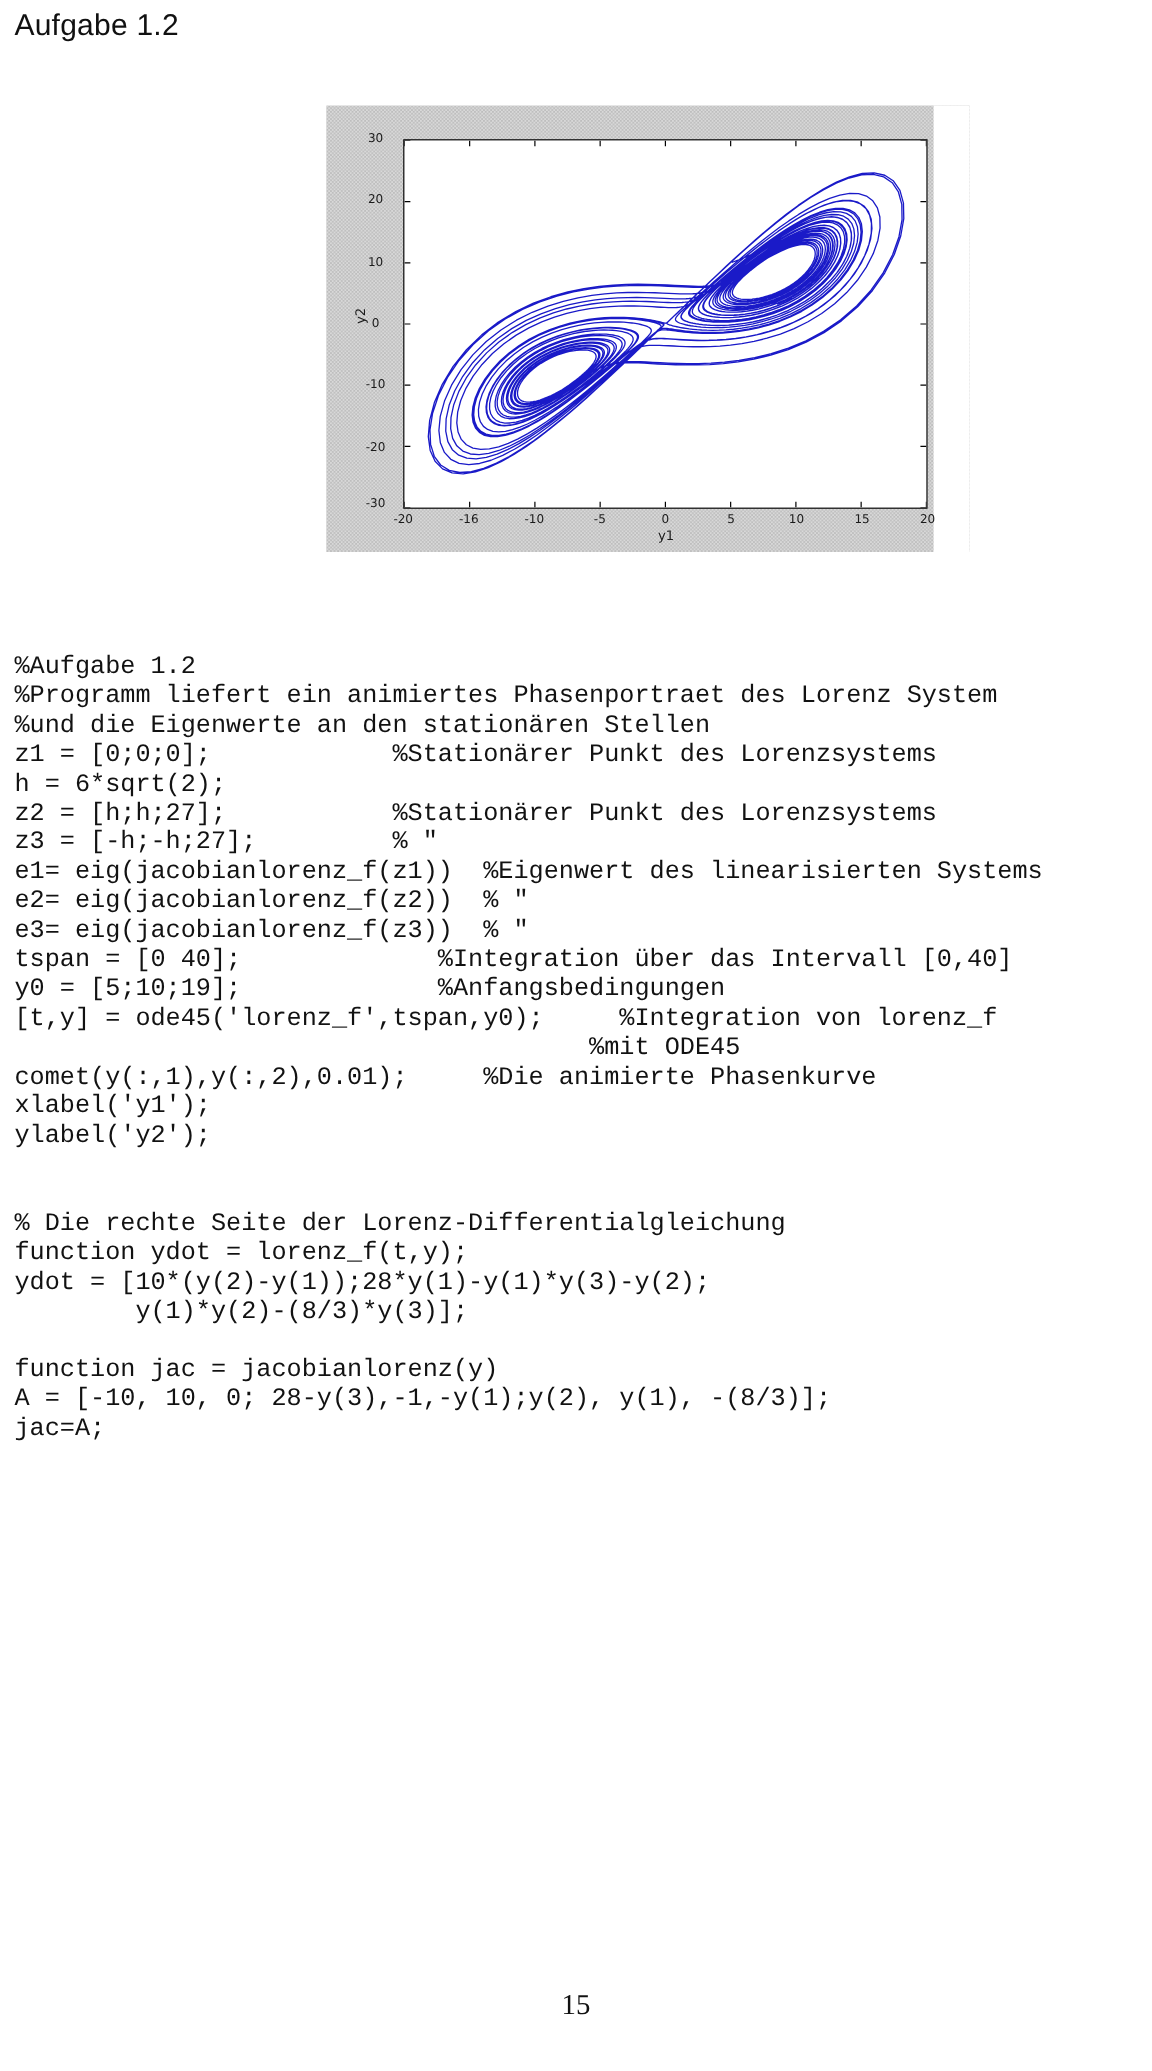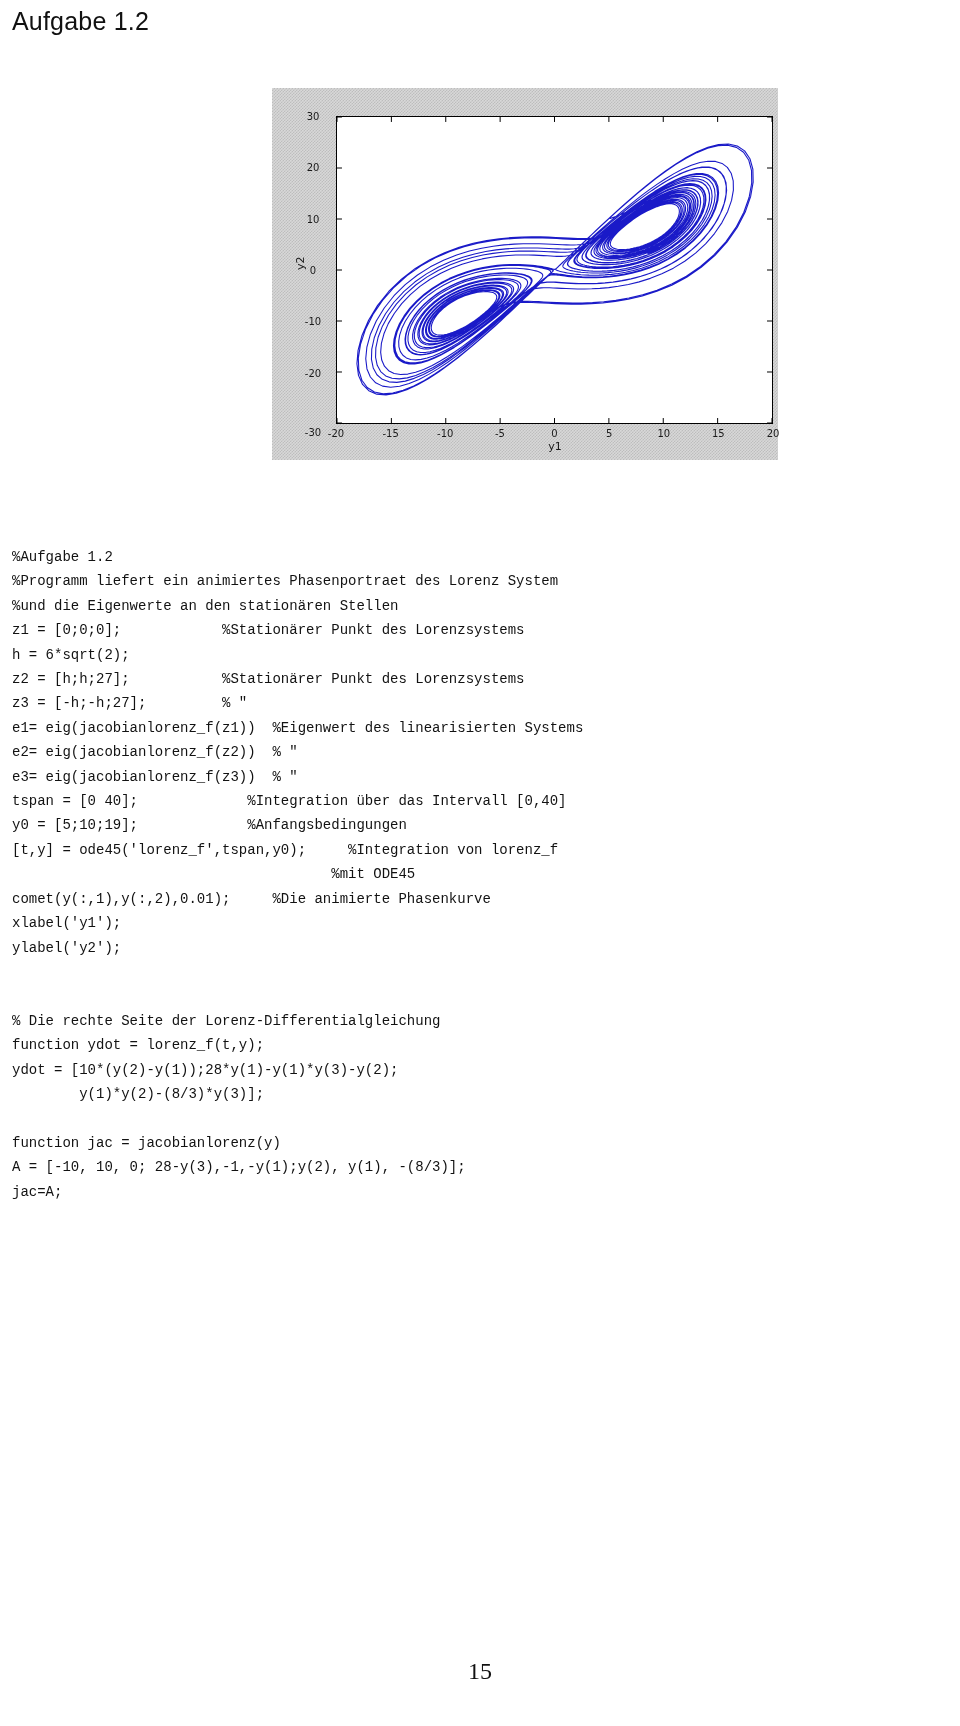--- a/index.html
+++ b/index.html
@@ -114,21 +114,21 @@
     text-align: right;
   }
 
   
   #code-listing {
     position: absolute;
     left: 12px;
     top: 545px;
     width: 930px;
     font-family: "Liberation Mono", "DejaVu Sans Mono", monospace;
-    font-size: 14px;
+    font-size: 21px;
     line-height: 24.4px;
     color: #121212;
     white-space: pre;
     letter-spacing: 0px;
   }
   #code-listing .code-line {
     white-space: pre;
     min-height: 24.4px;
   }
   #code-listing .code-line.blank {
@@ -204,25 +204,25 @@
   </div>
   <div id="xlabel-text">y1</div>
 
   <div id="ytick-labels">
       <div class="tick-label ytick-label" style="left: 24px; width: 34px; top: 28px;">30</div>
       <div class="tick-label ytick-label" style="left: 24px; width: 34px; top: 79.3333px;">20</div>
       <div class="tick-label ytick-label" style="left: 24px; width: 34px; top: 130.667px;">10</div>
       <div class="tick-label ytick-label" style="left: 24px; width: 34px; top: 182px;">0</div>
       <div class="tick-label ytick-label" style="left: 24px; width: 34px; top: 233.333px;">-10</div>
       <div class="tick-label ytick-label" style="left: 24px; width: 34px; top: 284.667px;">-20</div>
-      <div class="tick-label ytick-label" style="left: 24px; width: 34px; top: 344px;">-30</div>
+      <div class="tick-label ytick-label" style="left: 24px; width: 34px; top: 332px;">-30</div>
     </div>
   <div id="xtick-labels">
       <div class="tick-label xtick-label" style="left: 64px; top: 340px;">-20</div>
-      <div class="tick-label xtick-label" style="left: 118.625px; top: 340px;">-15</div>
+      <div class="tick-label xtick-label" style="left: 118.625px; top: 340px;">-16</div>
       <div class="tick-label xtick-label" style="left: 173.25px; top: 340px;">-10</div>
       <div class="tick-label xtick-label" style="left: 227.875px; top: 340px;">-5</div>
       <div class="tick-label xtick-label" style="left: 282.5px; top: 340px;">0</div>
       <div class="tick-label xtick-label" style="left: 337.125px; top: 340px;">5</div>
       <div class="tick-label xtick-label" style="left: 391.75px; top: 340px;">10</div>
       <div class="tick-label xtick-label" style="left: 446.375px; top: 340px;">15</div>
       <div class="tick-label xtick-label" style="left: 501px; top: 340px;">20</div>
     </div>
 </div>
 

